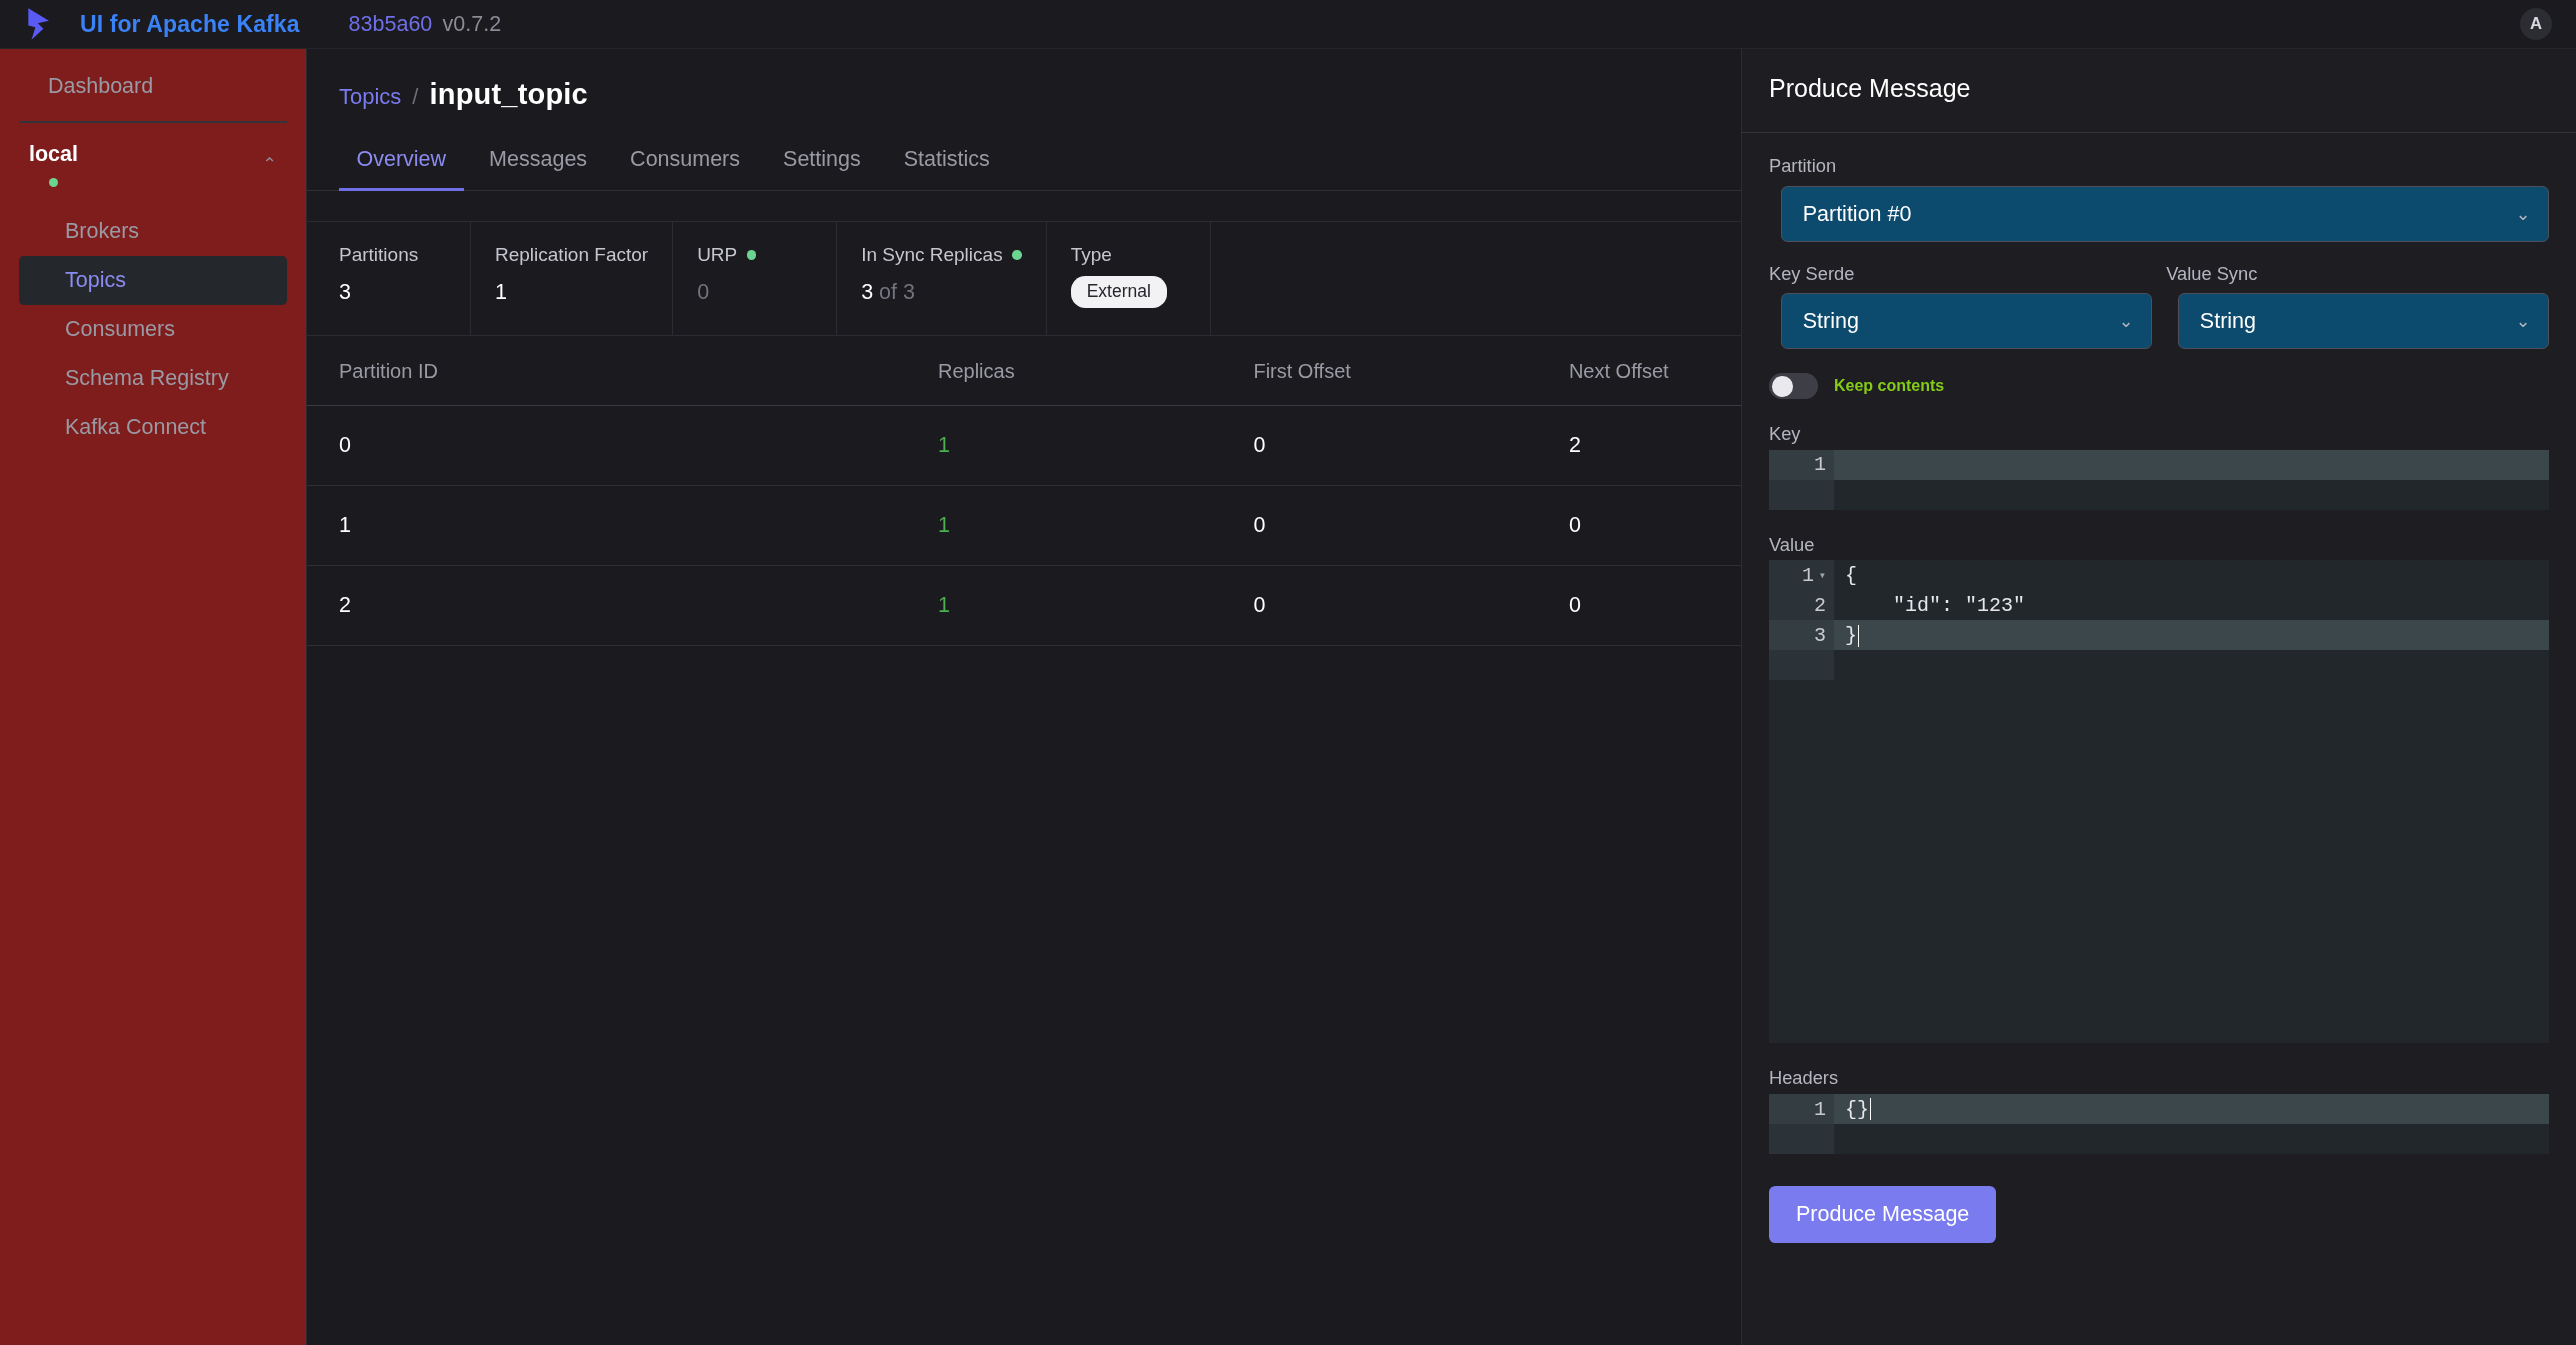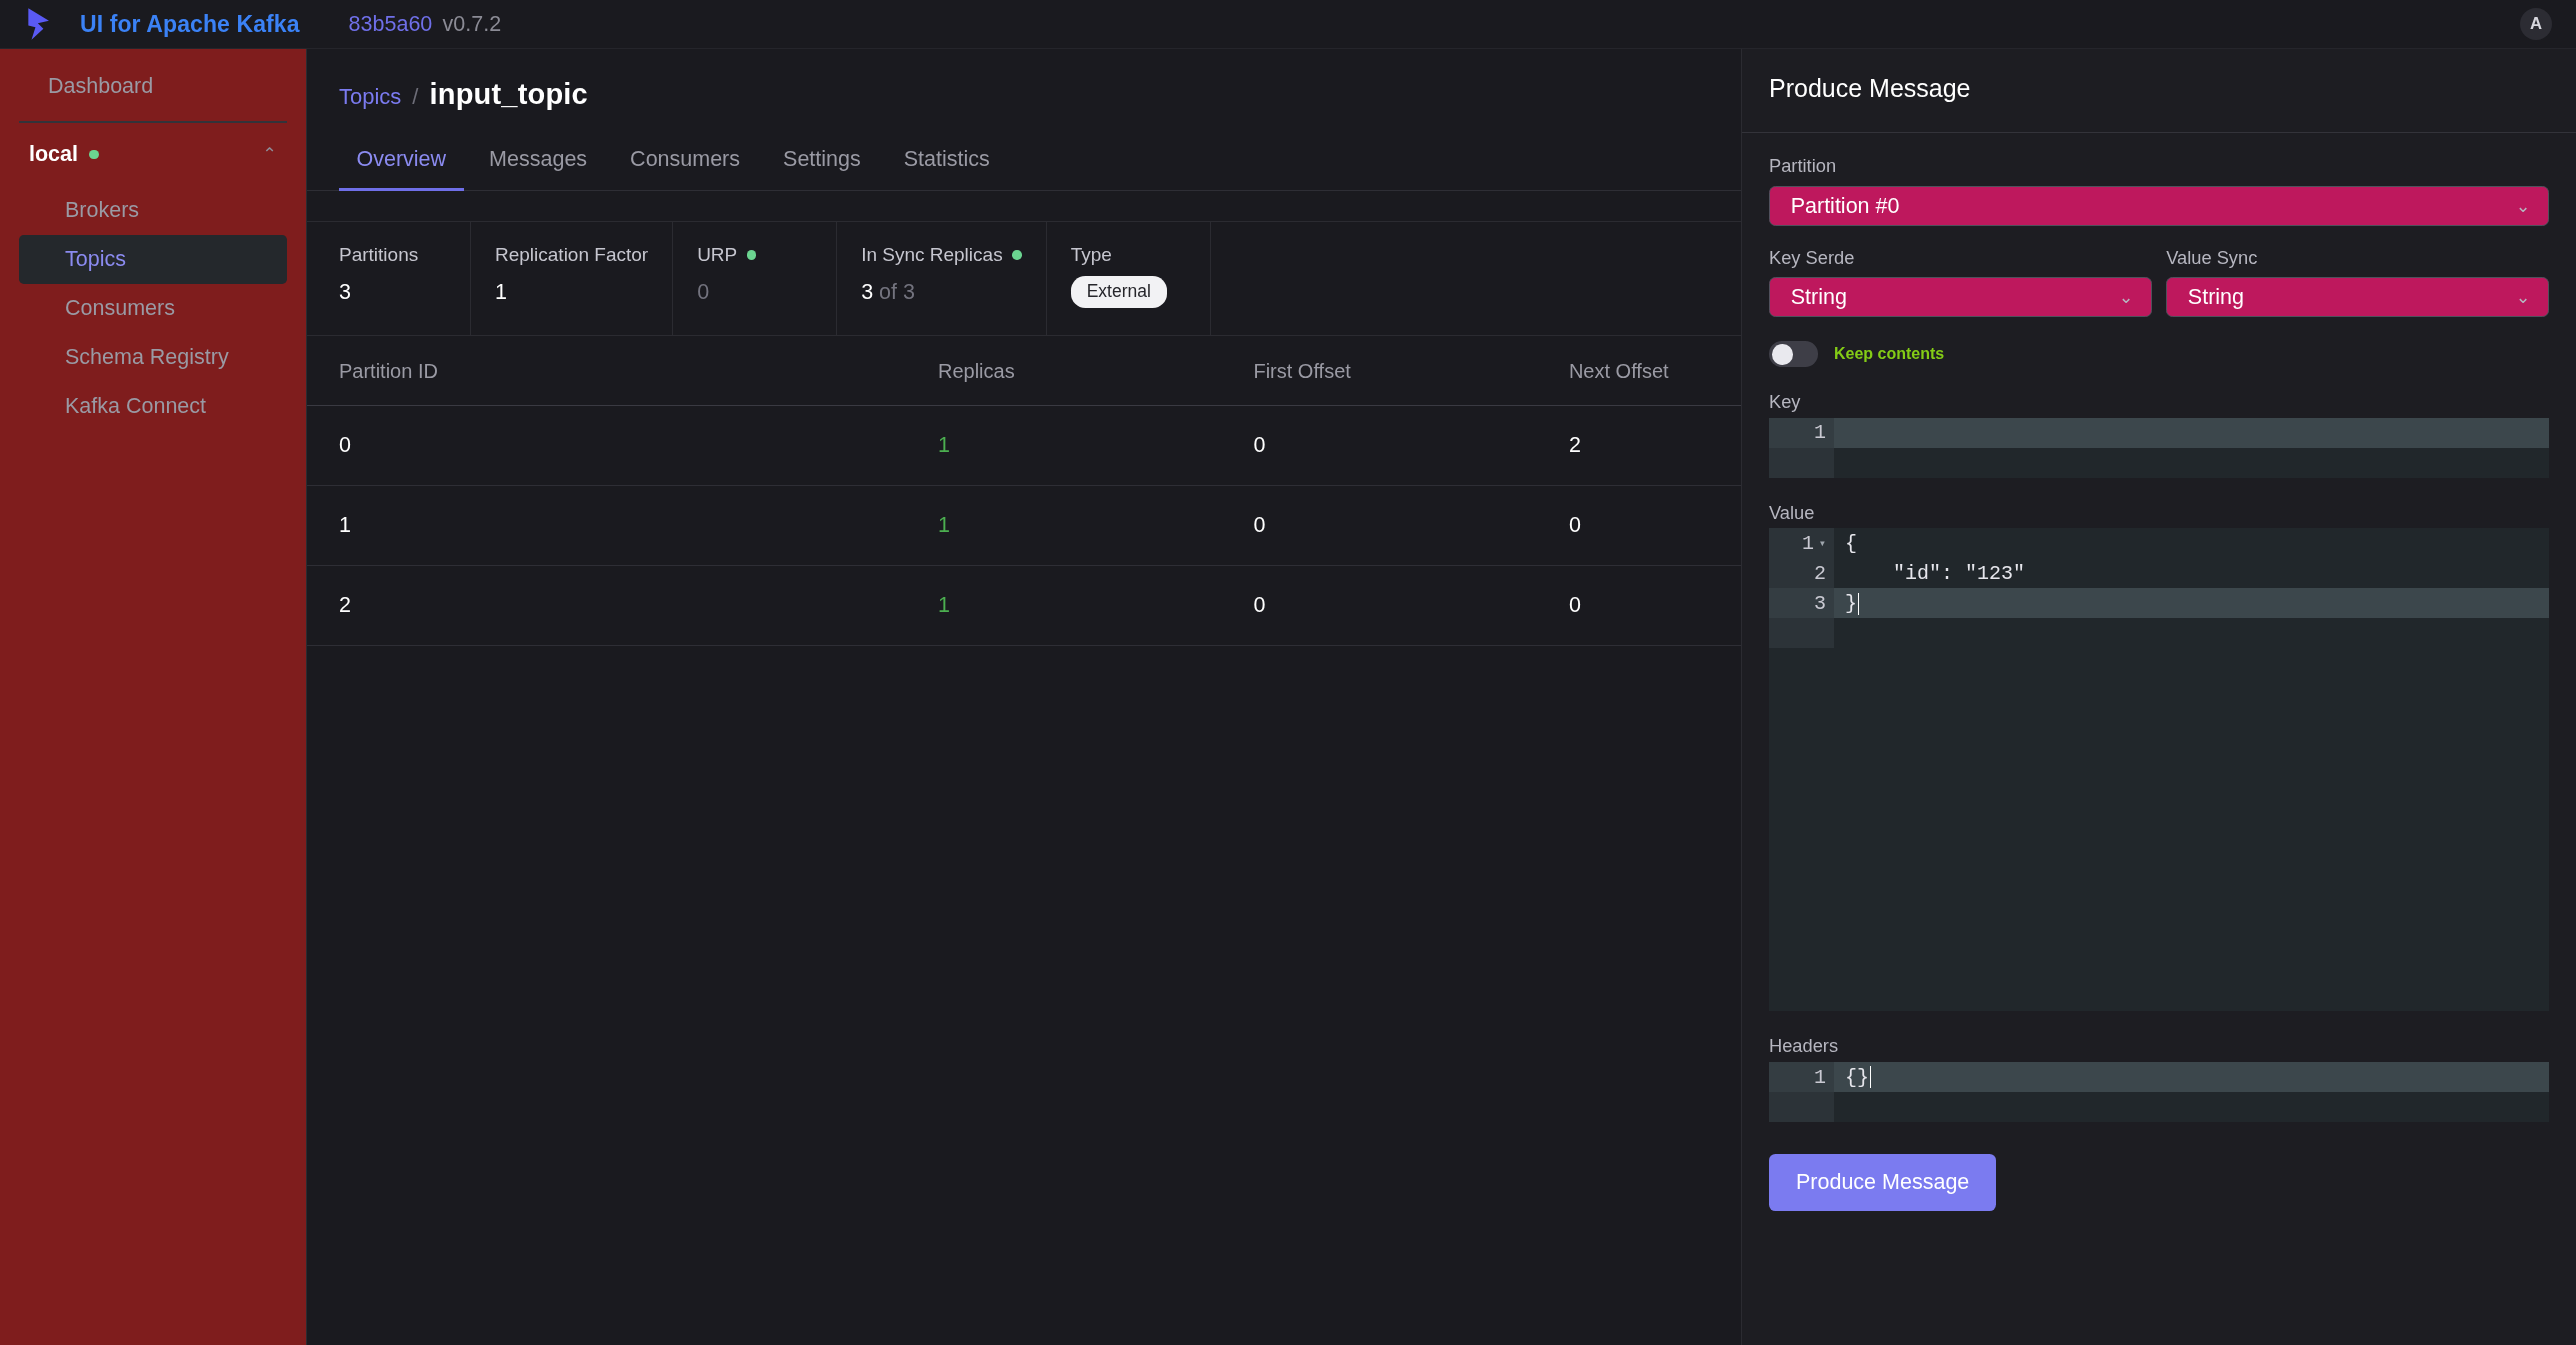--- a/index.html
+++ b/index.html
@@ -52,21 +52,21 @@
     display: block; font-size: 21.5px; color: #9a9aa4;
     padding: 11px 29px; border-radius: 4.8px;
   }
   .sep { height: 1.6px; background: #33333a; margin: 11px 19px 4.8px 19px; }
   .cluster-head {
     display: flex; align-items: center; justify-content: space-between;
     padding: 14.3px 29px 14.3px 29px;
   }
   .cluster-name {
     font-size: 21.5px; font-weight: bold; color: #ffffff;
-    display: flex; align-items: center; gap: 11px;
+    display: flex; align-items: center; gap: 11px; flex-direction: column;
   }
   .dot-green { width: 9.5px; height: 9.5px; border-radius: 50%; background: #6bd490; display: inline-block; }
   .chev-up { color: #8e8e99; font-size: 17.5px; line-height: 1; }
   .nav-items { margin-top: 4.8px; }
   .nav-item {
     display: block; font-size: 21.5px; color: #9a9aa4;
     padding: 12px 29px 12px 46px; margin: 0 19px;
     border-radius: 4.8px;
   }
   .nav-item.active { background: #24282c; color: #8b8bf0; }
@@ -132,24 +132,25 @@
     border-left: 1.6px solid #2b2b31;
     display: flex; flex-direction: column;
     overflow: hidden;
   }
   .panel-head { padding: 25.4px 27px 29px 27px; border-bottom: 1.6px solid #33333a; }
   .panel-title { font-size: 25px; color: #ffffff; }
   .panel-body { padding: 22px 27px 0 27px; flex: 1 1 auto; min-height: 0; }
 
   .field-label { font-size: 18.3px; color: #b6b6c0; margin-bottom: 8.7px; }
   .select {
-    height: 40px; border: 1.6px solid #50505c; border-radius: 6.4px;
-    background: #be185d; color: #ffffff; font-size: 21.5px;
+    height: 56px; border: 1.6px solid #50505c; border-radius: 6.4px;
+    background: #0c4a6e; color: #ffffff; font-size: 21.5px;
     display: flex; align-items: center; justify-content: space-between;
     padding: 0 17.5px 0 20.7px;
+    margin-left: 12px;
   }
   .select .chev { color: #b6b6c0; font-size: 17.5px; }
   .serde-row { display: flex; gap: 14.3px; margin-top: 20.7px; }
   .serde-col { flex: 1 1 0; min-width: 0; }
 
   .toggle-row { display: flex; align-items: center; gap: 16px; margin-top: 24px; }
   .toggle {
     width: 49px; height: 25.4px; border-radius: 12.7px; background: #3e3e47;
     position: relative;
   }

